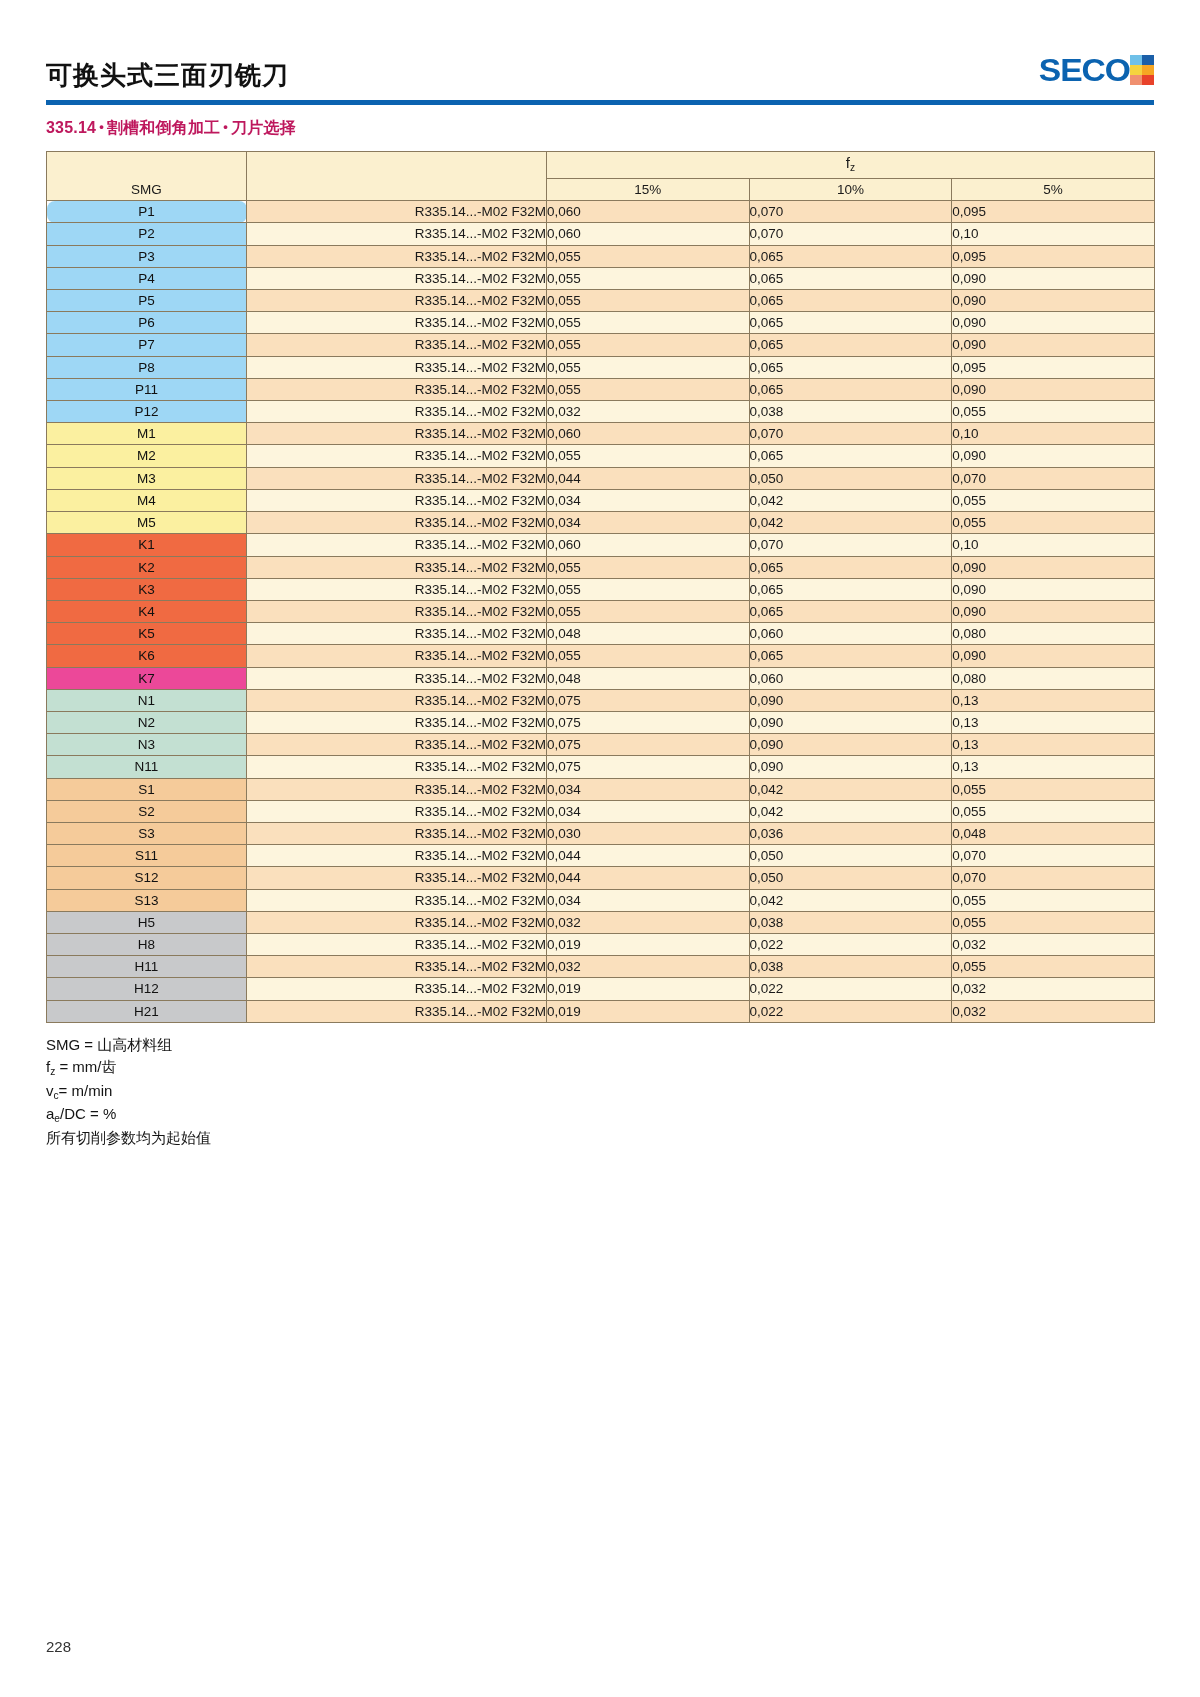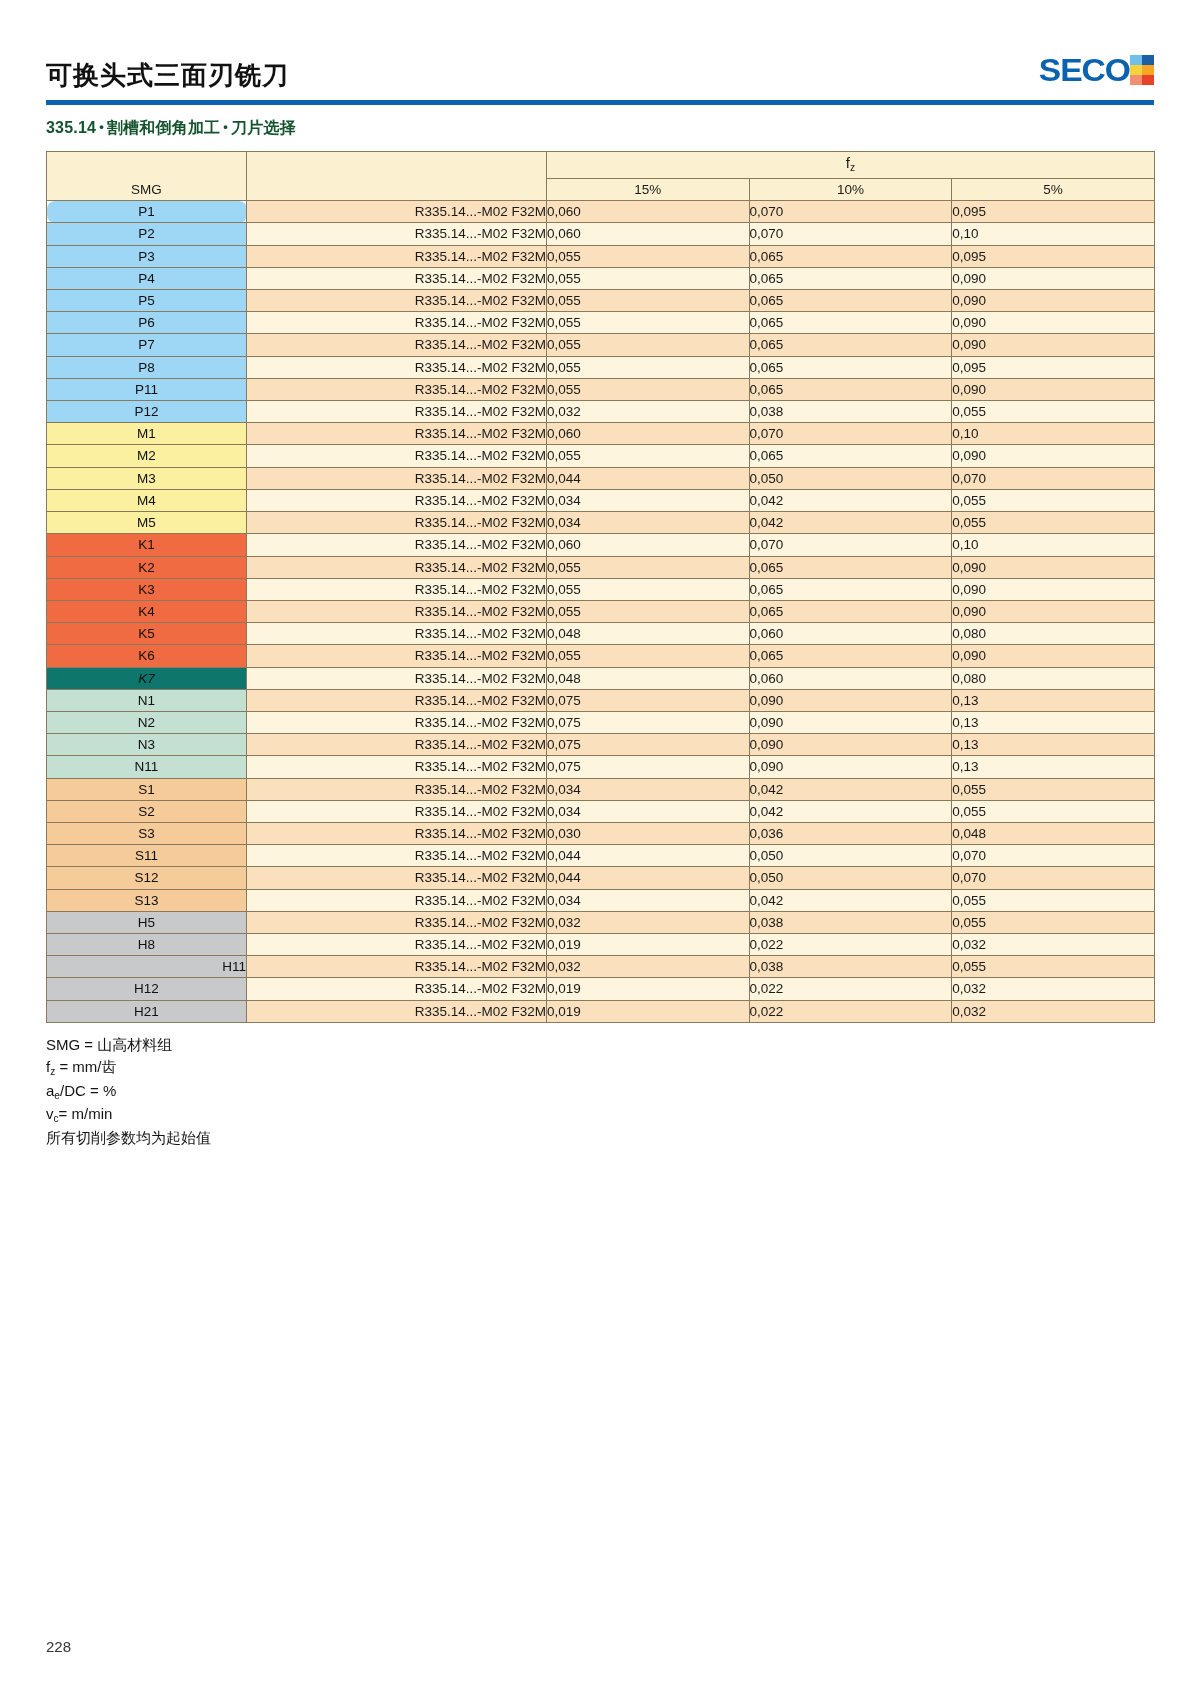--- a/index.html
+++ b/index.html
@@ -66,21 +66,21 @@
 
   .rule {
     height: 5px;
     background: #0b63b0;
     margin-top: 12px;
   }
 
   .section-title {
     font-size: 16px;
     font-weight: bold;
-    color: #14532d;
+    color: #be185d;
     margin-top: 13px;
     letter-spacing: 0.2px;
   }
   .section-title .sep {
     display: inline-block;
     padding: 0 3px;
     font-size: 13px;
     vertical-align: 2px;
   }
 
@@ -356,21 +356,21 @@
           <td class="val">0,080</td>
         </tr>
         <tr class="odd">
           <td class="smg" style="background: rgb(240, 106, 66);">K6</td>
           <td class="desig">R335.14...-M02 F32M</td>
           <td class="val">0,055</td>
           <td class="val">0,065</td>
           <td class="val">0,090</td>
         </tr>
         <tr class="even">
-          <td class="smg" style="background: #0f766e; font-style: italic;">K7</td>
+          <td class="smg" style="background: #ec4899;">K7</td>
           <td class="desig">R335.14...-M02 F32M</td>
           <td class="val">0,048</td>
           <td class="val">0,060</td>
           <td class="val">0,080</td>
         </tr>
         <tr class="odd">
           <td class="smg" style="background: rgb(195, 224, 210);">N1</td>
           <td class="desig">R335.14...-M02 F32M</td>
           <td class="val">0,075</td>
           <td class="val">0,090</td>
@@ -447,21 +447,21 @@
           <td class="val">0,055</td>
         </tr>
         <tr class="even">
           <td class="smg" style="background: rgb(200, 201, 203);">H8</td>
           <td class="desig">R335.14...-M02 F32M</td>
           <td class="val">0,019</td>
           <td class="val">0,022</td>
           <td class="val">0,032</td>
         </tr>
         <tr class="odd">
-          <td class="smg" style="background: rgb(200, 201, 203); text-align: right;">H11</td>
+          <td class="smg" style="background: rgb(200, 201, 203);">H11</td>
           <td class="desig">R335.14...-M02 F32M</td>
           <td class="val">0,032</td>
           <td class="val">0,038</td>
           <td class="val">0,055</td>
         </tr>
         <tr class="even">
           <td class="smg" style="background: rgb(200, 201, 203);">H12</td>
           <td class="desig">R335.14...-M02 F32M</td>
           <td class="val">0,019</td>
           <td class="val">0,022</td>
@@ -473,19 +473,19 @@
           <td class="val">0,019</td>
           <td class="val">0,022</td>
           <td class="val">0,032</td>
         </tr>
       </tbody>
   </table>
 
   <div class="notes" id="notes">
       <div><span>SMG</span><span> = 山高材料组</span></div>
       <div><span>f</span><sub>z</sub><span> = mm/齿</span></div>
+      <div><span>v</span><sub>c</sub><span>= m/min</span></div>
       <div><span>a</span><sub>e</sub><span>/DC = %</span></div>
-      <div><span>v</span><sub>c</sub><span>= m/min</span></div>
       <div><span>所有切削参数均为起始值</span></div>
     </div>
 
   <div class="page-number">228</div>
 </div>
 
 </body></html>

